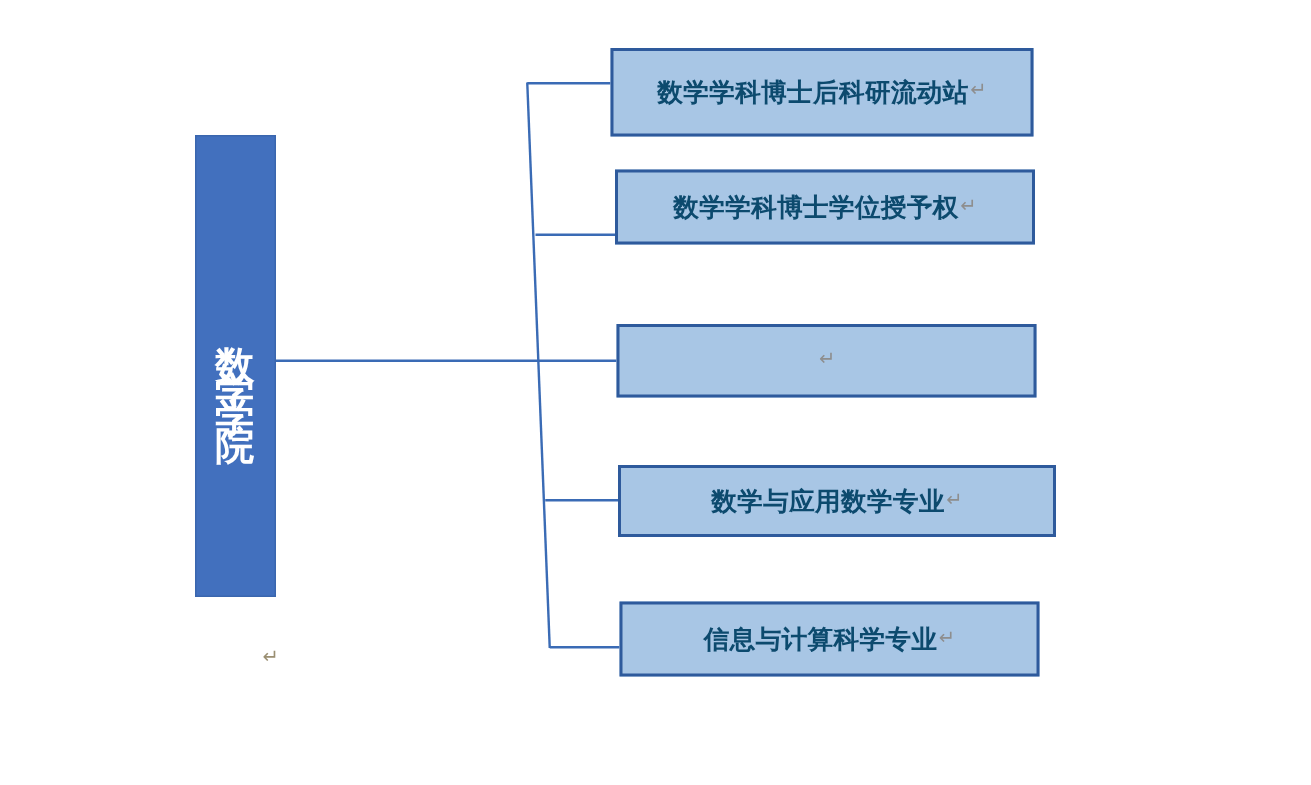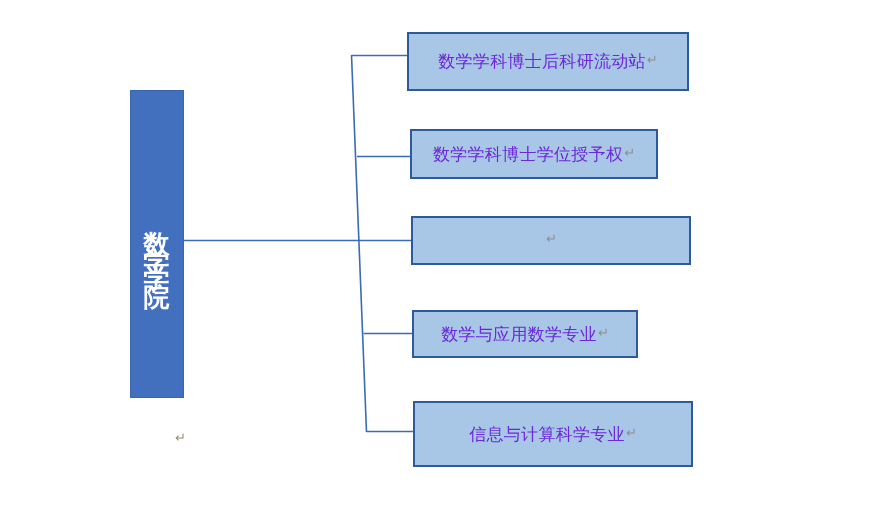--- a/index.html
+++ b/index.html
@@ -70,42 +70,42 @@
     position: absolute;
     background: #a8c6e5;
     border: 2px solid #2e5a9c;
     box-sizing: border-box;
     display: flex;
     align-items: center;
     justify-content: center;
     z-index: 3;
   }
   .child-node .child-label {
-    color: #6d28d9;
-    font-weight: normal;
+    color: #0c4a6e;
+    font-weight: bold;
     font-size: 17px;
     white-space: nowrap;
     letter-spacing: 0.3px;
     user-select: none;
   }
   .child-node .child-pilcrow {
     color: #8e8e8e;
     font-weight: normal;
     font-size: 13px;
     margin-left: 1px;
     position: relative;
     top: -2px;
   }
 
   
   #child-node-0 { left: 407px; top: 32px;  width: 282px; height: 59px; }
-  #child-node-1 { left: 410px; top: 129px; width: 248px; height: 50px; }
+  #child-node-1 { left: 410px; top: 113px; width: 280px; height: 50px; }
   #child-node-2 { left: 411px; top: 216px; width: 280px; height: 49px; }
-  #child-node-3 { left: 412px; top: 310px; width: 226px; height: 48px; }
-  #child-node-4 { left: 413px; top: 401px; width: 280px; height: 66px; }
+  #child-node-3 { left: 412px; top: 310px; width: 292px; height: 48px; }
+  #child-node-4 { left: 413px; top: 401px; width: 280px; height: 50px; }
 </style>
 </head>
 <body>
 
 <div id="diagram-canvas">
 
   <svg id="connector-layer" viewBox="0 0 874 523" width="874" height="523" xmlns="http://www.w3.org/2000/svg">
 
     <line x1="351.5" y1="55" x2="366.5" y2="432" stroke="#3a6bb5" stroke-width="1.6"></line>
 

